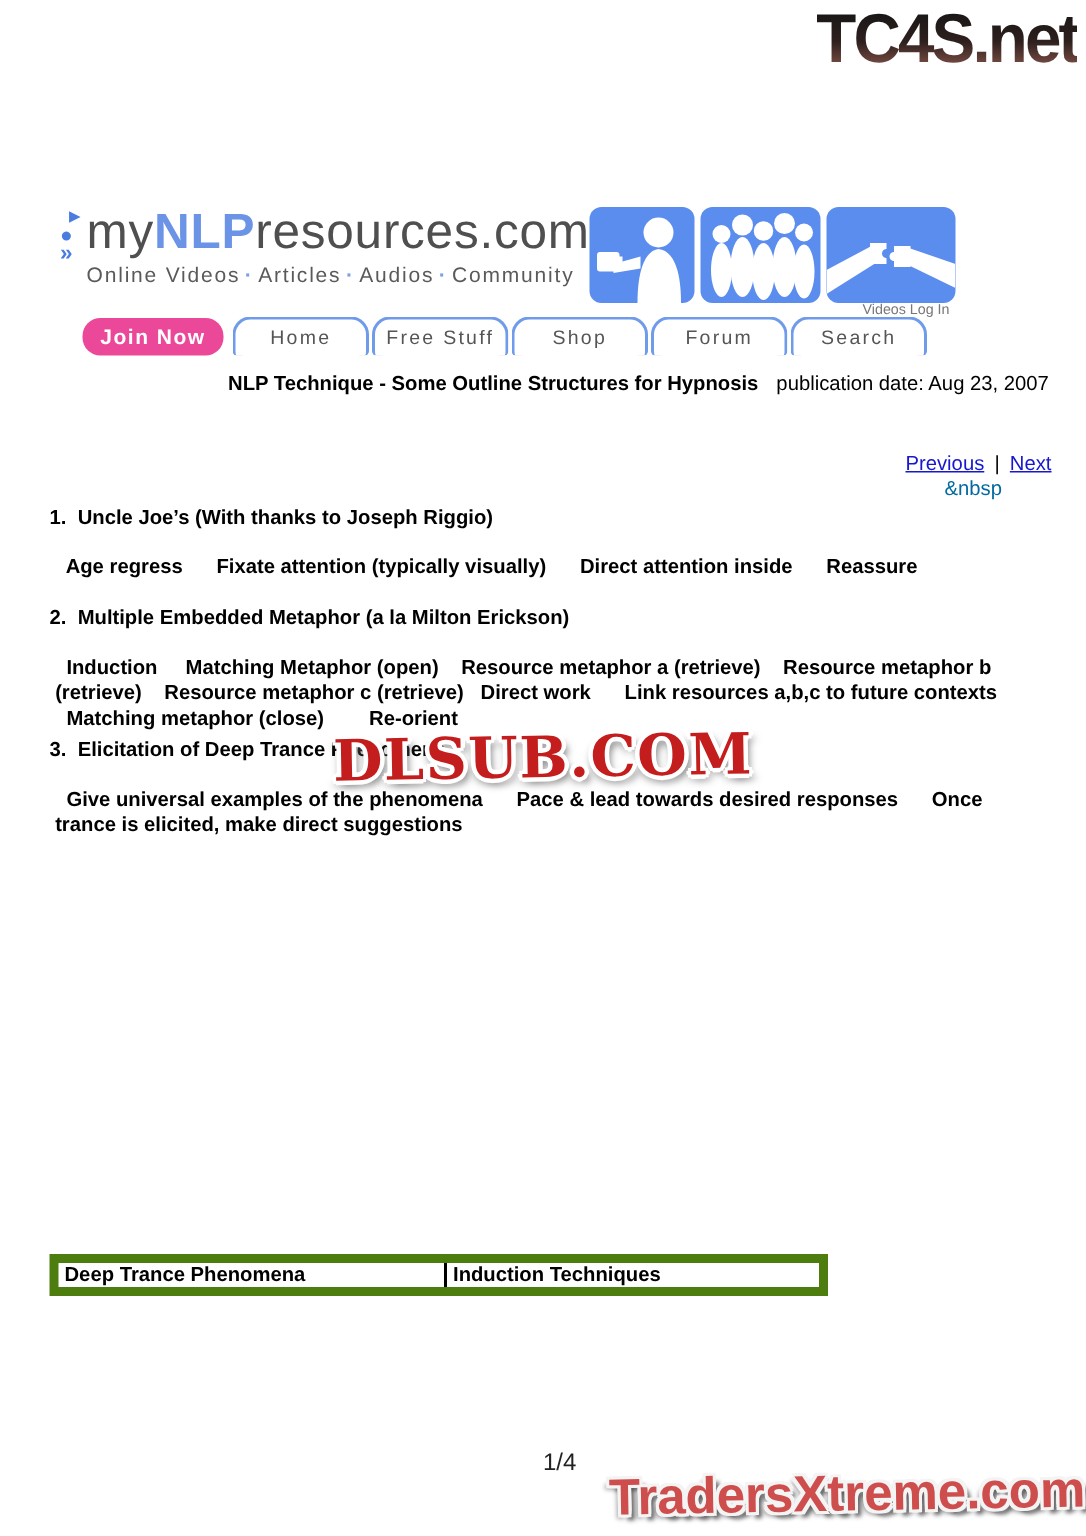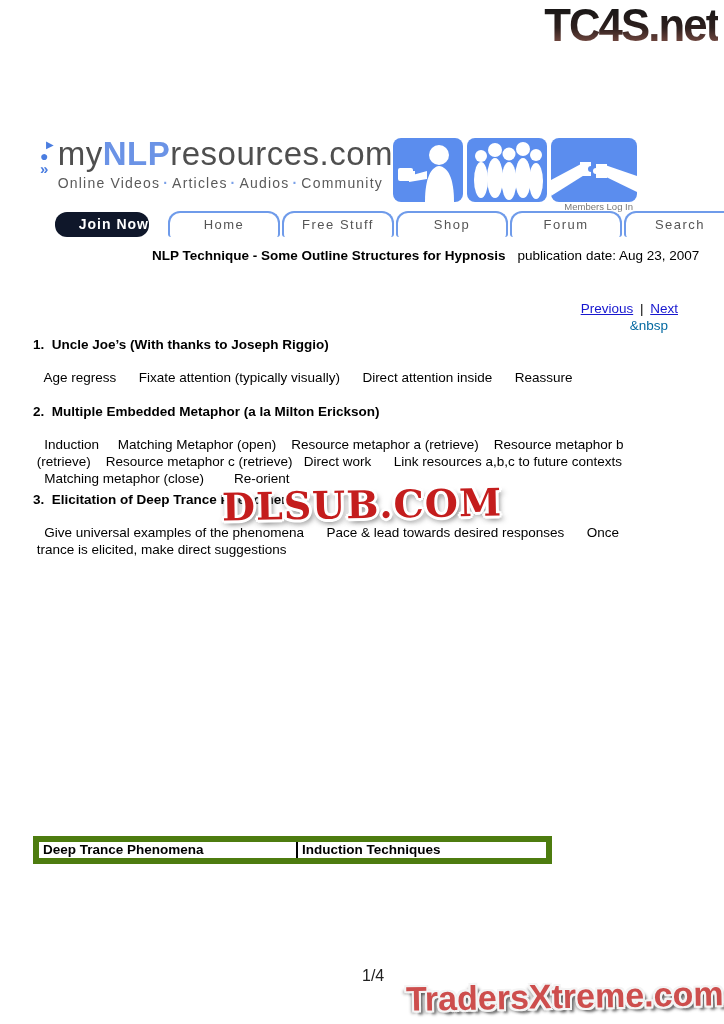--- a/index.html
+++ b/index.html
@@ -30,45 +30,45 @@
   
   .banners { position:absolute; left:393px; top:138px; display:flex; gap:4px; }
   .banner { border-radius:8px; background:#5b8dee; height:64px; overflow:hidden; }
   .banner svg { display:block; }
 
   .members { position:absolute; top:201px; right:91px; font-size:9.5px; color:#777; }
 
   
   .nav { position:absolute; left:55px; top:211px; display:flex; }
   .join {
-    width:94px; height:25px; background:#0f172a; color:#fff; font-weight:bold;
-    font-size:14px; letter-spacing:1px; text-align:right; line-height:25px;
-    border-radius:12px; margin-right:19px; margin-top:1px;
+    width:94px; height:25px; background:#ec4899; color:#fff; font-weight:bold;
+    font-size:14px; letter-spacing:1px; text-align:center; line-height:25px;
+    border-radius:12px; margin-right:6px; margin-top:1px;
   }
   .tab {
-    width:112px; height:26px; border:2px solid #6f9bea; border-bottom:none;
+    width:91px; height:26px; border:2px solid #6f9bea; border-bottom:none;
     border-radius:12px 12px 3px 3px; color:#555; font-size:13px; letter-spacing:1.5px;
     text-align:center; line-height:24px; background:#fff; margin-right:2px;
   }
 
   
   .titleline { position:absolute; left:137px; top:233px; font-size:13.5px; color:#000; white-space:pre; }
   .titleline .t { font-weight:bold; }
   .titleline .d { margin-left:12px; }
 
   
-  .pagelinks { position:absolute; top:301px; right:46px; font-size:13.5px; }
+  .pagelinks { position:absolute; top:301px; right:23px; font-size:13.5px; }
   .pagelinks a { color:#1717cf; text-decoration:underline; cursor:pointer; }
   .pagelinks .sep { color:#000; padding:0 3px; }
   .nbsp { position:absolute; top:318px; right:56px; font-size:13.5px; color:#0369a1; }
 
   
   .sec { position:absolute; left:33px; width:668px; font-size:13.5px; line-height:17px; color:#000; }
   .sec-h { font-weight:bold; white-space:pre; }
-  .sec-p { margin-top:16px; white-space:pre; }
+  .sec-p { margin-top:16px; white-space:pre;font-weight:bold; }
   #sec1 { top:336px; } #sec2 { top:403px; } #sec3 { top:491px; }
 
   
   .dlsub {
     position:absolute; left:222px; top:482px;
     font-family:"DejaVu Serif", serif; font-weight:900; font-size:38px; letter-spacing:1px;
     color:#c41d1d; transform:rotate(-1deg);
     text-shadow:
       -2px -2px 0 #fff, 2px -2px 0 #fff, -2px 2px 0 #fff, 2px 2px 0 #fff,
       0 -3px 0 #fff, 0 3px 0 #fff, -3px 0 0 #fff, 3px 0 0 #fff,
@@ -141,21 +141,21 @@
     <div class="banner" style="width:86px">
       <svg width="86" height="64" viewBox="0 0 86 64">
         <polygon points="0,42 30,26 35,36 0,58" fill="#fff"></polygon>
         <polygon points="86,38 54,27 51,37 86,54" fill="#fff"></polygon>
         <path d="M29,24 h11 v4 a3,3 0 0 0 0,6 v4 h-11 z" fill="#fff"></path>
         <path d="M45,26 h11 v14 h-11 v-4 a3,3 0 0 1 0,-6 z" fill="#fff"></path>
       </svg>
     </div>
   </div>
 
-  <div class="members">Members Log In</div>
+  <div class="members">Videos Log In</div>
 
   <div class="nav">
     <div class="join">Join Now</div>
     <div class="tab">Home</div>
     <div class="tab">Free Stuff</div>
     <div class="tab">Shop</div>
     <div class="tab">Forum</div>
     <div class="tab">Search</div>
   </div>
 

